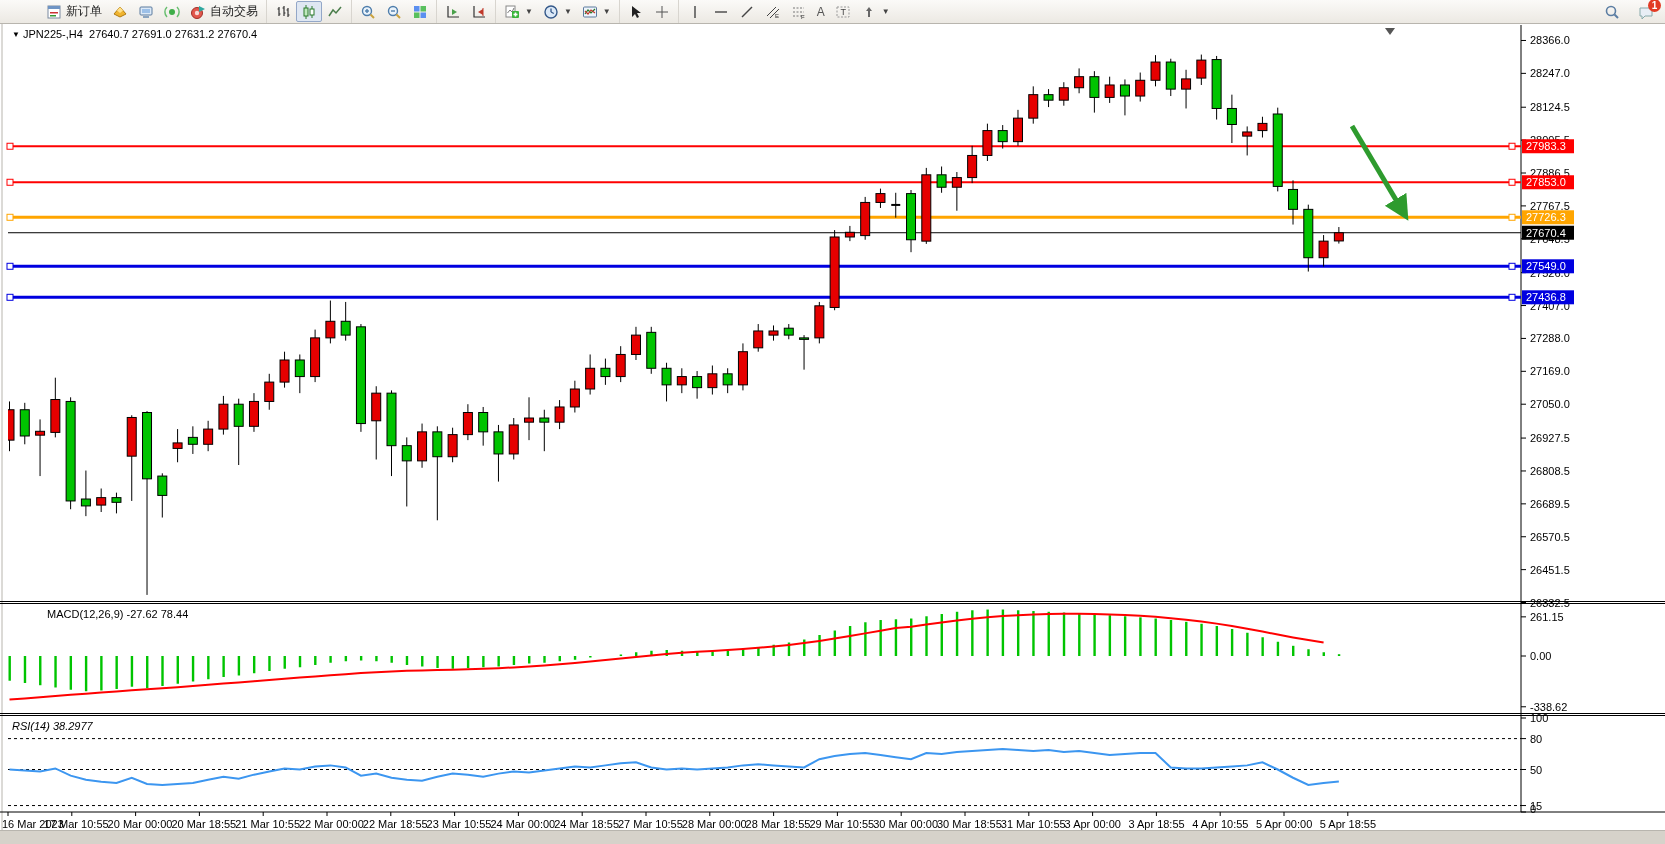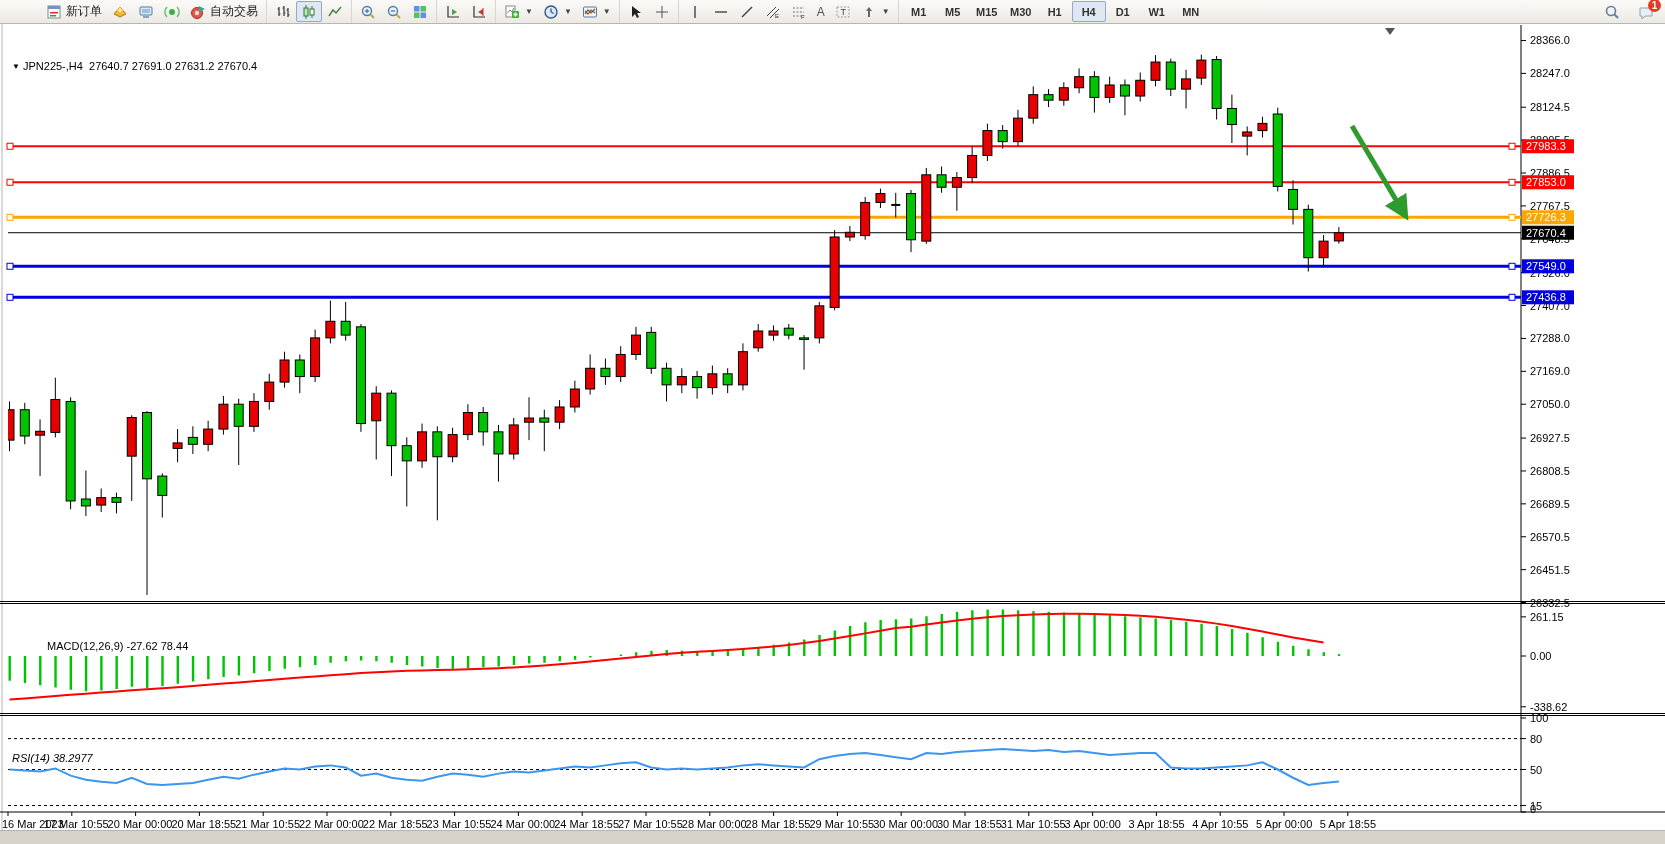--- a/index.html
+++ b/index.html
@@ -14,21 +14,21 @@
   .tb-btn.pressed{background:#dfe7f2;border:1px solid #93a7c8;}
   .tf-btn{min-width:24px;justify-content:center;color:#333;font-size:11px;font-weight:bold;}
   .caret{font-size:8px;color:#444;margin-left:1px;}
   .icon16{width:16px;height:16px;display:inline-block;position:relative;}
   .tb-right{margin-left:auto;display:flex;align-items:center;padding-right:6px;gap:8px;}
   .badge{position:absolute;top:-5px;right:-7px;background:#e23b24;color:#fff;border-radius:8px;
     font-size:10px;font-weight:bold;min-width:13px;height:13px;line-height:13px;text-align:center;}
   
   .chart-window{position:absolute;left:0;top:24px;width:1665px;height:820px;background:#fff;}
   .chart-window svg{position:absolute;left:0;top:0;}
-  .overlay-label{position:absolute;font-size:11px;color:#000;white-space:pre;margin-top:32px;}
+  .overlay-label{position:absolute;font-size:11px;color:#000;white-space:pre;}
   #symbolLabel{left:12px;top:4px;}
   #macdLabel{left:12px;top:584px;padding-left:35px;}
   #rsiLabel{left:12px;top:696px;font-style:italic;}
   .tri{display:inline-block;font-size:8px;vertical-align:1px;}
   .bottom-strip{position:absolute;left:0;top:806px;width:1665px;height:14px;background:#d6d2ca;border-top:1px solid #b8b5ae;}
 </style>
 </head>
 <body>
 
 <div class="screen">
@@ -257,31 +257,20 @@
             </svg></span>
       </div>
       <div class="tb-btn">
         <span class="icon16"><svg width="16" height="16">
               <path d="M8 3 l3 4 h-2 v6 h-2 v-6 h-2 z" fill="#666"></path>
             </svg></span>
           <span class="caret">▼</span>
       </div>
     </div>
 
-    <div class="tb-group">
-      <div class="tb-btn tf-btn">M1</div>
-      <div class="tb-btn tf-btn">M5</div>
-      <div class="tb-btn tf-btn">M15</div>
-      <div class="tb-btn tf-btn">M30</div>
-      <div class="tb-btn tf-btn">H1</div>
-      <div class="tb-btn tf-btn pressed">H4</div>
-      <div class="tb-btn tf-btn">D1</div>
-      <div class="tb-btn tf-btn">W1</div>
-      <div class="tb-btn tf-btn">MN</div>
-    </div>
 
     <div class="tb-right">
       <div class="tb-btn">
         <span class="icon16">
           <svg width="16" height="16">
               <circle cx="7" cy="7" r="4.5" fill="none" stroke="#5c7ea3" stroke-width="1.6"></circle>
               <line x1="10.5" y1="10.5" x2="14" y2="14" stroke="#5c7ea3" stroke-width="2"></line>
             </svg>
         </span>
       </div>

